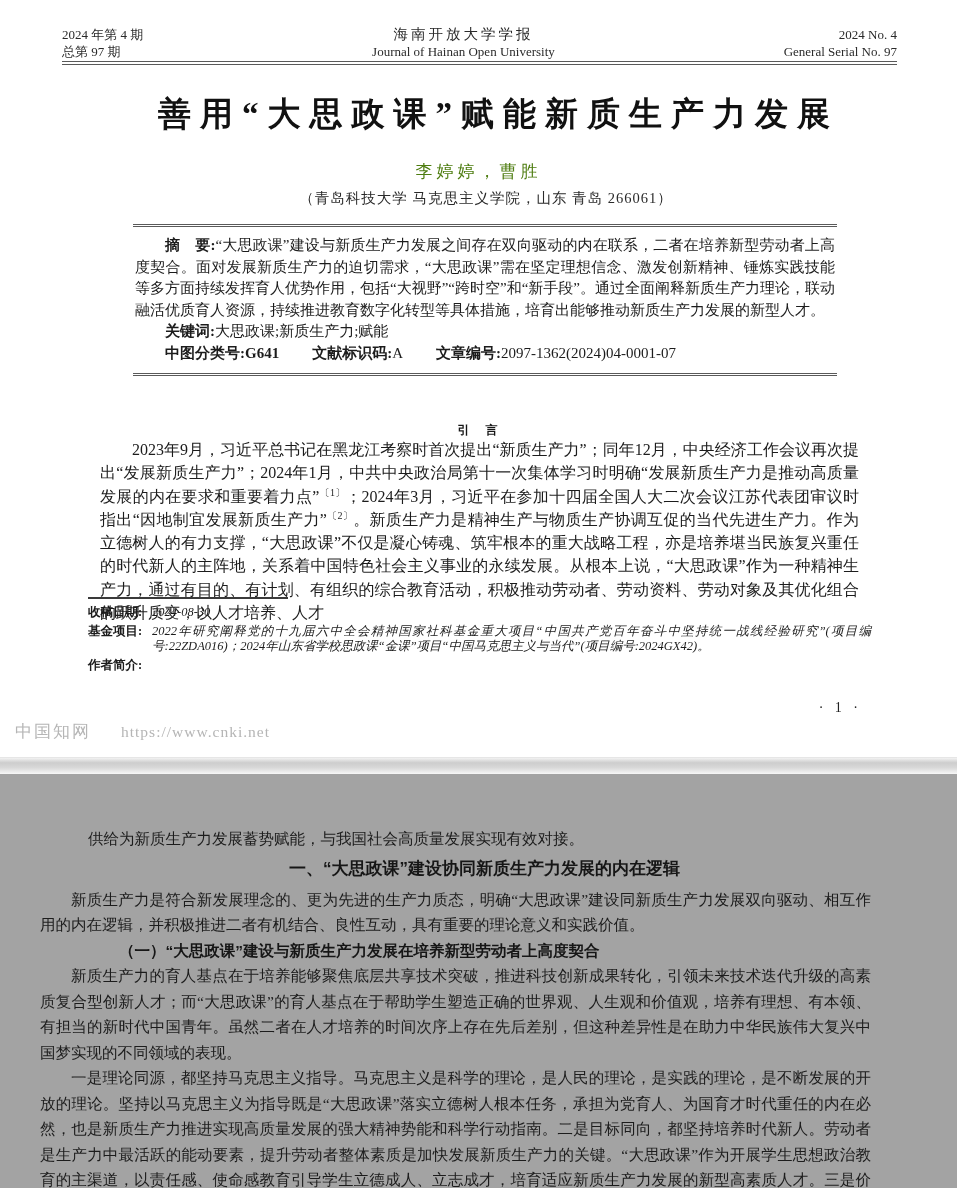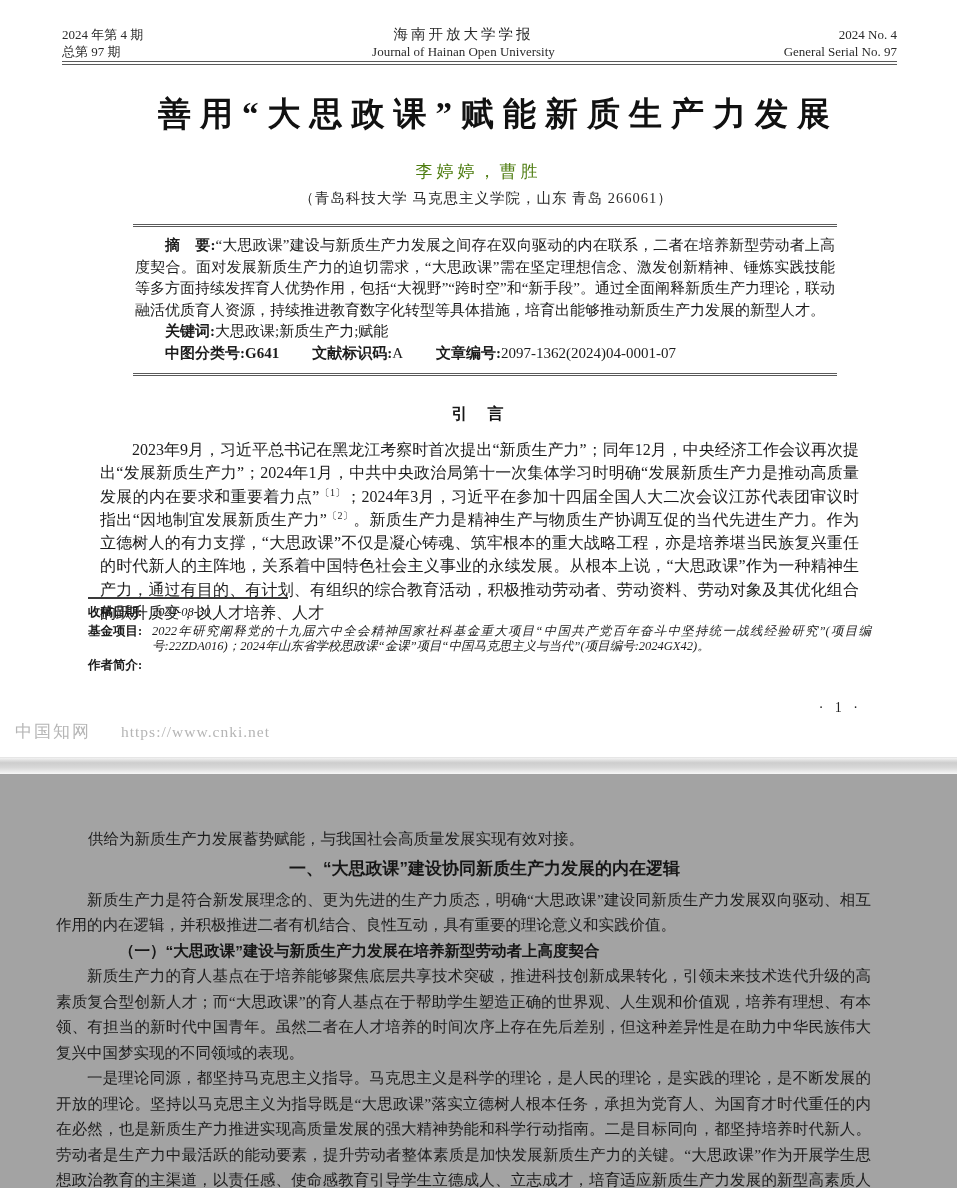--- a/index.html
+++ b/index.html
@@ -17,37 +17,37 @@
   .jname-cn{font-size:14.5px;letter-spacing:3px;}
   .hdr-right{text-align:right;}
   .hdr-rule{position:absolute;top:61px;left:62px;right:60px;height:2px;border-top:1px solid #595959;border-bottom:1px solid #595959;}
   .title{position:absolute;top:92px;left:0;right:0;margin:0;text-align:center;font-size:33px;font-weight:700;letter-spacing:9px;color:#111;padding-left:40px;}
   .authors{position:absolute;top:160px;left:0;right:0;text-align:center;font-size:17px;letter-spacing:4px;color:#4d7c0f;}
   .affil{position:absolute;top:189px;left:0;right:0;text-align:center;font-size:14.5px;letter-spacing:1px;color:#2a2a2a;margin-left:15px;}
   .abs-box{position:absolute;top:224px;left:133px;right:120px;border-top:3px double #5a5a5a;border-bottom:3px double #5a5a5a;padding:8px 2px 9px 2px;}
   .absp{margin:0;font-size:15px;line-height:21.5px;text-align:justify;text-justify:inter-ideograph;text-indent:2em;}
   .b{font-weight:700;}
   .sp{margin-left:2.2em;}
-  .sec1{position:absolute;top:404px;left:0;right:0;margin:0;text-align:center;font-family:"Liberation Sans","DejaVu Sans",sans-serif;font-size:16px;font-weight:700;letter-spacing:2px;color:#161616;}
+  .sec1{position:absolute;top:404px;left:0;right:0;margin:18px;text-align:center;font-family:"Liberation Sans","DejaVu Sans",sans-serif;font-size:12px;font-weight:700;letter-spacing:2px;color:#161616;}
   .intro{position:absolute;top:426px;left:88px;right:86px;margin:12px;font-size:16px;line-height:23.3px;text-align:justify;text-justify:inter-ideograph;text-indent:2em;}
   .cite{font-size:10px;vertical-align:super;line-height:0;}
   .fn-rule{position:absolute;top:597px;left:88px;width:200px;border-top:2px solid #3a3a3a;}
   .fns{position:absolute;top:605px;left:88px;right:86px;font-size:12.5px;line-height:15.5px;}
   .fn{position:relative;padding-left:64px;margin-bottom:3px;text-align:justify;text-justify:inter-ideograph;font-style:italic;}
   .fn-label{position:absolute;left:0;top:0;font-weight:700;font-style:normal;}
   .pnum{position:absolute;top:700px;left:0;right:95px;text-align:right;font-size:14px;letter-spacing:4px;color:#222;}
   .wm{position:absolute;top:720px;left:15px;color:#b5b5b5;font-family:Liberation Serif, serif;font-size:17px;letter-spacing:2px;}
   .wm-url{margin-left:30px;font-size:15.5px;letter-spacing:1px;}
   
   .page-gap{height:16px;background:linear-gradient(180deg,#f2f2f2 0%,#cdcdcd 30%,#d8d8d8 60%,#f7f7f7 100%);border-top:1px solid #e6e6e6;}
   
   .page2{position:relative;height:414px;background:#a3a3a3;overflow:hidden;padding-top:52px;box-sizing:border-box;}
   .cont{margin:0 86px 0 88px;font-size:15.5px;line-height:25.5px;text-align:justify;text-justify:inter-ideograph;}
   .sec2{margin:5px 0 7px 12px;text-align:center;font-family:"Liberation Sans","DejaVu Sans",sans-serif;font-size:17px;font-weight:700;color:#161616;}
-  .body2{margin:0 86px 0 56px;font-size:15.5px;line-height:25.5px;text-align:justify;text-justify:inter-ideograph;text-indent:2em;}
+  .body2{margin:0 86px 0 40px;font-size:15.5px;line-height:25.5px;text-align:justify;text-justify:inter-ideograph;text-indent:2em;}
   .sub{margin:0 86px 0 88px;font-family:"Liberation Sans","DejaVu Sans",sans-serif;font-size:15.5px;line-height:25.5px;font-weight:700;text-indent:2em;color:#161616;}
 </style>
 </head>
 <body>
 
 <div class="page1">
 
   <div class="hdr">
     <div class="hdr-left">
       <div>2024 年第 4 期</div>

